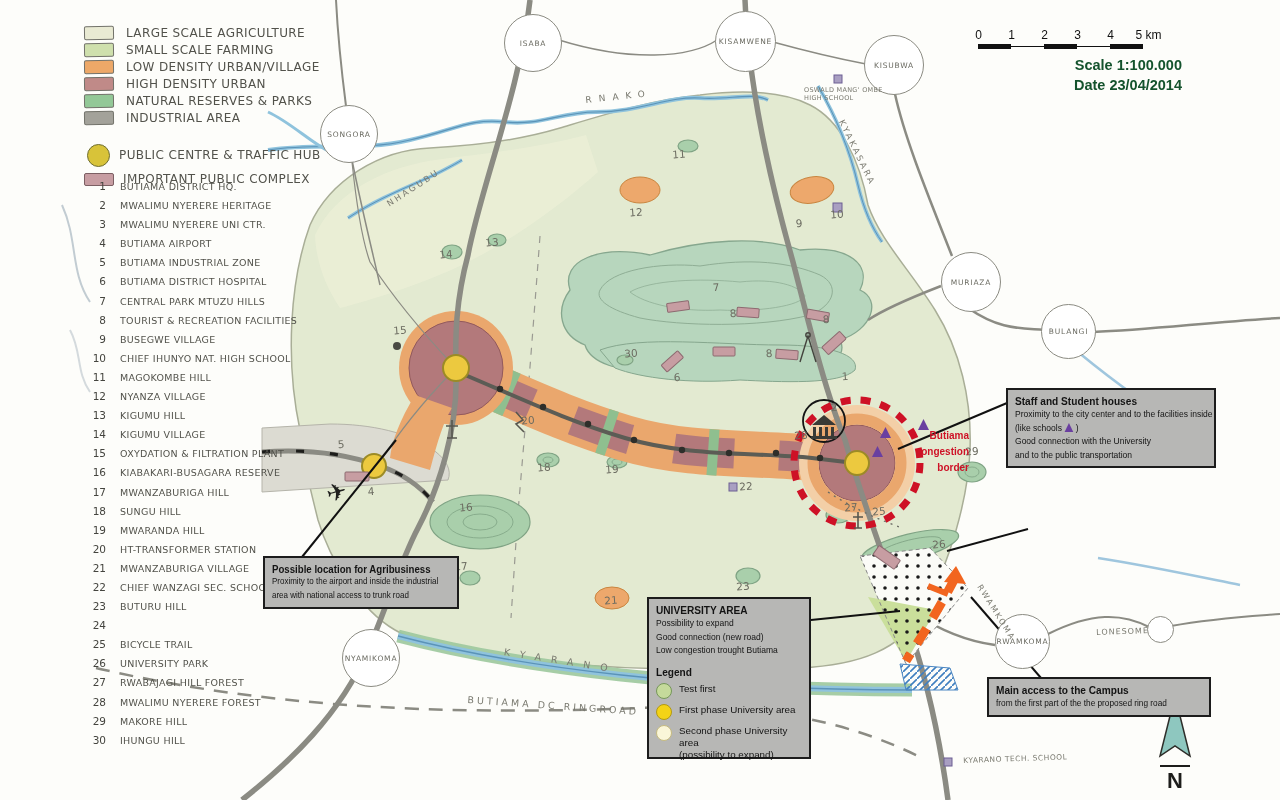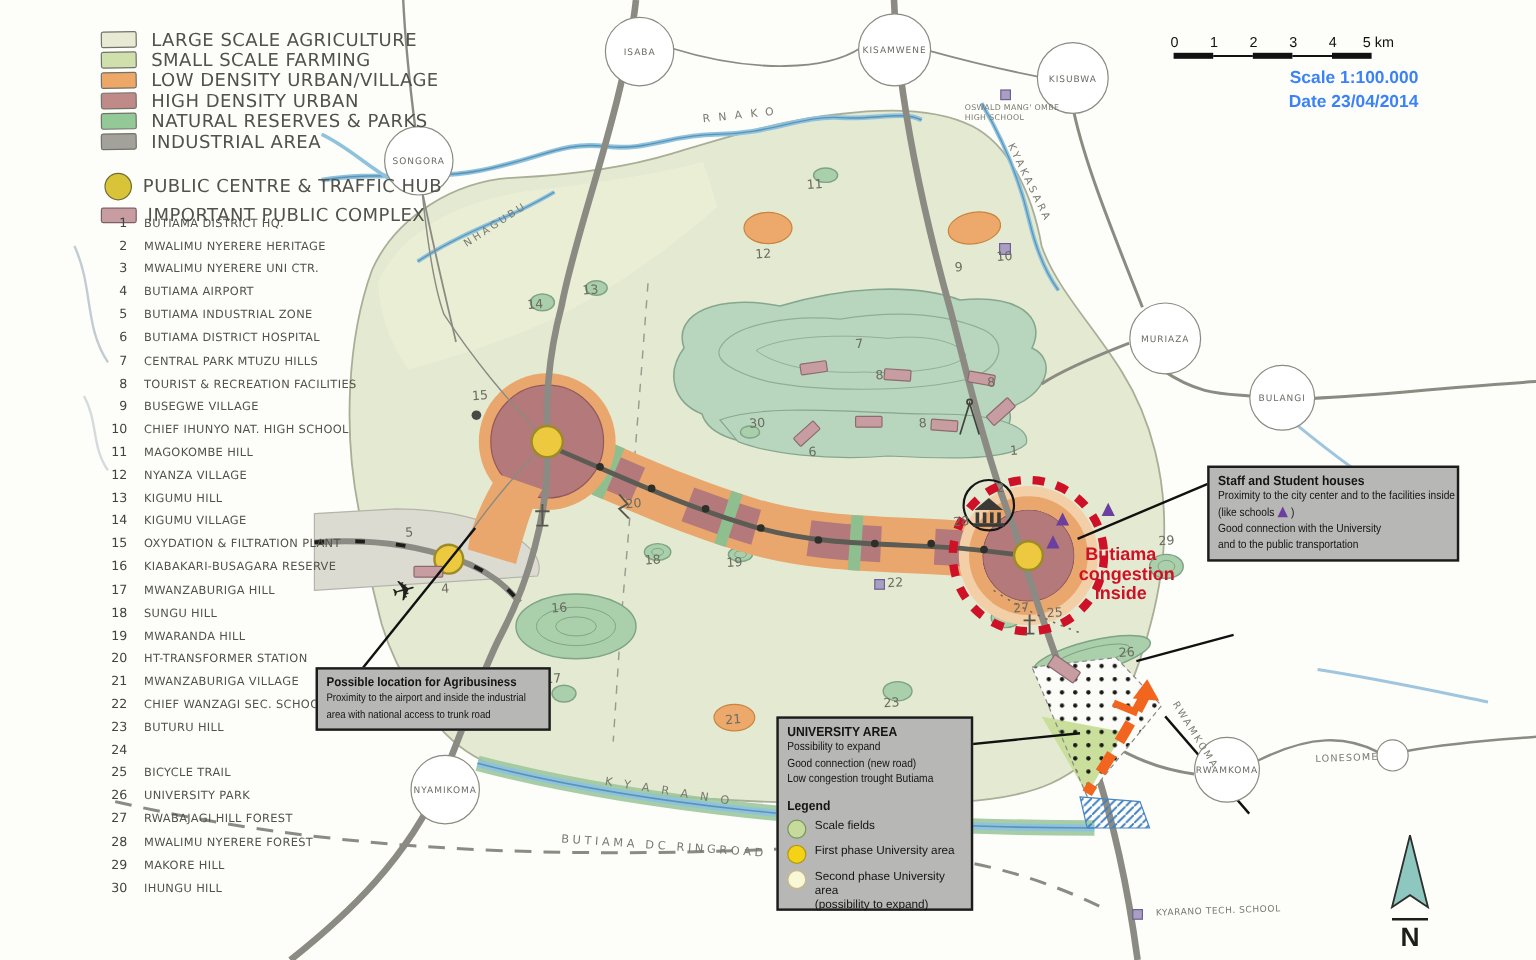--- a/index.html
+++ b/index.html
@@ -8,53 +8,53 @@
   svg{display:block;}
   .map-svg{position:absolute;left:0;top:0;z-index:0;}
 
   
   .hand{font-family:"DejaVu Sans",sans-serif;color:#52524b;text-transform:uppercase;}
 
   
   .legend{position:absolute;left:84px;top:24px;z-index:3;}
   .legend-row{display:flex;align-items:center;height:17px;}
   .swatch{width:28px;height:12px;border:1.4px solid #72726a;border-radius:2px;transform:rotate(-1deg);flex:0 0 auto;}
-  .legend-label{margin-left:12px;font-size:15px;letter-spacing:.4px;}
+  .legend-label{margin-left:12px;font-size:12px;letter-spacing:.4px;}
   .legend-hub-row{display:flex;align-items:center;margin-top:18px;height:22px;}
   .hub-dot{width:21px;height:21px;border-radius:50%;border:1.6px solid #6e6e33;flex:0 0 auto;margin-left:3px;}
   .cplx-rect{width:28px;height:11px;border:1.4px solid #7c5f63;border-radius:2px;flex:0 0 auto;}
   .legend-hub-row .legend-label{margin-left:9px;}
 
   
   .locations{position:absolute;left:88px;top:180px;z-index:3;}
   .loc-row{display:flex;align-items:baseline;height:19.1px;}
   .loc-num{width:18px;text-align:right;font-size:10.5px;color:#44443e;font-family:"DejaVu Sans",sans-serif;}
   .loc-label{margin-left:14px;font-size:9.5px;letter-spacing:.3px;}
 
   
   .scalebar{position:absolute;left:978px;top:28px;width:210px;z-index:3;}
   .sb-ticks{position:relative;height:14px;}
   .sb-tick{position:absolute;top:0;transform:translateX(-40%);font-size:12px;color:#111;}
   .sb-bar{display:flex;width:165px;height:5px;margin-top:2px;}
   .sb-bar .seg{width:33px;height:5px;}
   .sb-bar .d{background:#111;}
   .sb-bar .l{background:linear-gradient(#0000 40%,#111 40%,#111 62%,#0000 62%);}
-  .sb-text{margin-top:6px;width:204px;text-align:right;font-size:14.5px;font-weight:bold;color:#3b82f6;line-height:20px;}
+  .sb-text{margin-top:6px;width:204px;text-align:right;font-size:14.5px;font-weight:bold;color:#14532d;line-height:20px;}
 
   
   .overlay{position:absolute;left:0;top:0;width:1280px;height:800px;z-index:2;pointer-events:none;}
   .town{position:absolute;border:1.4px solid #8b8b82;border-radius:50%;background:#fff;
         display:flex;align-items:center;justify-content:center;text-align:center;
         font-family:"DejaVu Sans",sans-serif;font-size:7.5px;letter-spacing:.8px;color:#6b6b62;text-transform:uppercase;}
   .mapnum{position:absolute;transform:translate(-50%,-50%) rotate(-4deg);font-family:"DejaVu Sans",sans-serif;
           font-size:10.5px;color:#6c6c61;}
   .maplabel{position:absolute;font-family:"DejaVu Sans",sans-serif;color:#7a7a70;text-transform:uppercase;
             white-space:nowrap;transform-origin:left top;line-height:1.25;}
-  .expansion{position:absolute;left:899px;top:455px;width:70px;text-align:center;z-index:2;
-             color:#ce1126;font-size:15px;font-weight:bold;line-height:16px;font-family:"Liberation Sans",sans-serif;}
+  .expansion{position:absolute;left:899px;top:428px;width:70px;text-align:right;z-index:2;
+             color:#ce1126;font-size:10px;font-weight:bold;line-height:16px;font-family:"Liberation Sans",sans-serif;}
 
   
   .callout{position:absolute;z-index:4;background:#b7b7b5;border:2px solid #1c1c1c;
            padding:5px 7px;color:#141414;}
   .callout .title{font-weight:bold;font-size:11px;white-space:nowrap;transform:scaleX(.92);transform-origin:0 50%;}
   .callout .line{font-size:9.8px;white-space:nowrap;transform:scaleX(.87);transform-origin:0 50%;line-height:13.5px;}
   .tri{display:inline-block;width:0;height:0;border-left:5px solid transparent;border-right:5px solid transparent;
        border-bottom:9px solid #6a3fa0;margin:0 3px;vertical-align:-1px;}
   .ubox-legend-row{display:flex;align-items:flex-start;margin-top:5px;}
   .ubox-circ{width:14px;height:14px;border-radius:50%;flex:0 0 auto;margin-right:7px;border:1.2px solid #777;}
@@ -407,21 +407,21 @@
         <div class="maplabel" style="left: 1096px; top: 628px; transform: rotate(-2deg); letter-spacing: 1px; font-size: 8px;">LONESOME</div>
 
         <div class="maplabel" style="left: 963px; top: 756px; transform: rotate(-2deg); letter-spacing: 0.5px; font-size: 7.5px;">KYARANO TECH. SCHOOL</div>
 
         <div class="maplabel" style="left: 804px; top: 86px; transform: none; letter-spacing: 0.3px; font-size: 6.5px; width: 80px; white-space: normal;">OSWALD MANG' OMBE HIGH SCHOOL</div>
       </div>
 
     <div class="expansion">
       <div>Butiama</div>
       <div>congestion</div>
-      <div>inside</div>
+      <div>border</div>
     </div>
   </div>
 
   <div class="legend">
     <div>
 
         <div class="legend-row">
           <div class="swatch" style="background: rgb(233, 234, 211);"></div>
           <div class="legend-label hand">LARGE SCALE AGRICULTURE</div>
         </div>
@@ -663,21 +663,21 @@
     <div class="title">UNIVERSITY AREA</div>
     <div class="line">Possibility to expand</div>
     <div class="line">Good connection (new road)</div>
     <div class="line">Low congestion trought Butiama</div>
     <div class="title" style="margin-top:9px;">Legend</div>
     <div>
 
         <div class="ubox-legend-row">
           <div class="ubox-circ" style="background: rgb(197, 218, 155); border-color: rgb(118, 151, 90);"></div>
           <div>
-            <div class="ubox-lbl">Scale fields</div>
+            <div class="ubox-lbl">Test first</div>
             <div class="ubox-sub"></div>
           </div>
         </div>
 
         <div class="ubox-legend-row">
           <div class="ubox-circ" style="background: rgb(244, 211, 22); border-color: rgb(179, 154, 18);"></div>
           <div>
             <div class="ubox-lbl">First phase University area</div>
             <div class="ubox-sub"></div>
           </div>
@@ -686,20 +686,24 @@
         <div class="ubox-legend-row">
           <div class="ubox-circ" style="background: rgb(250, 246, 216); border-color: rgb(197, 186, 128);"></div>
           <div>
             <div class="ubox-lbl">Second phase University area</div>
             <div class="ubox-sub">(possibility to expand)</div>
           </div>
         </div>
       </div>
   </div>
 
+  <div class="callout" style="left:987px;top:677px;width:206px;">
+    <div class="title">Main access to the Campus</div>
+    <div class="line" style="font-size:9.5px;">from the first part of the the proposed  ring road</div>
+  </div>
 
   <div class="compass">
     <svg width="46" height="105" viewBox="0 0 46 105">
       <polygon points="23,4 38,64 23,54 8,64" fill="#8ec7bf" stroke="#2e2e2a" stroke-width="1.5"></polygon>
       <line x1="8" y1="74" x2="38" y2="74" stroke="#1d1d1b" stroke-width="2"></line>
       <text x="15" y="96" font-family="Liberation Sans, sans-serif" font-size="22" font-weight="bold" fill="#1d1d1b">N</text>
     </svg>
   </div>
 
 </div>

